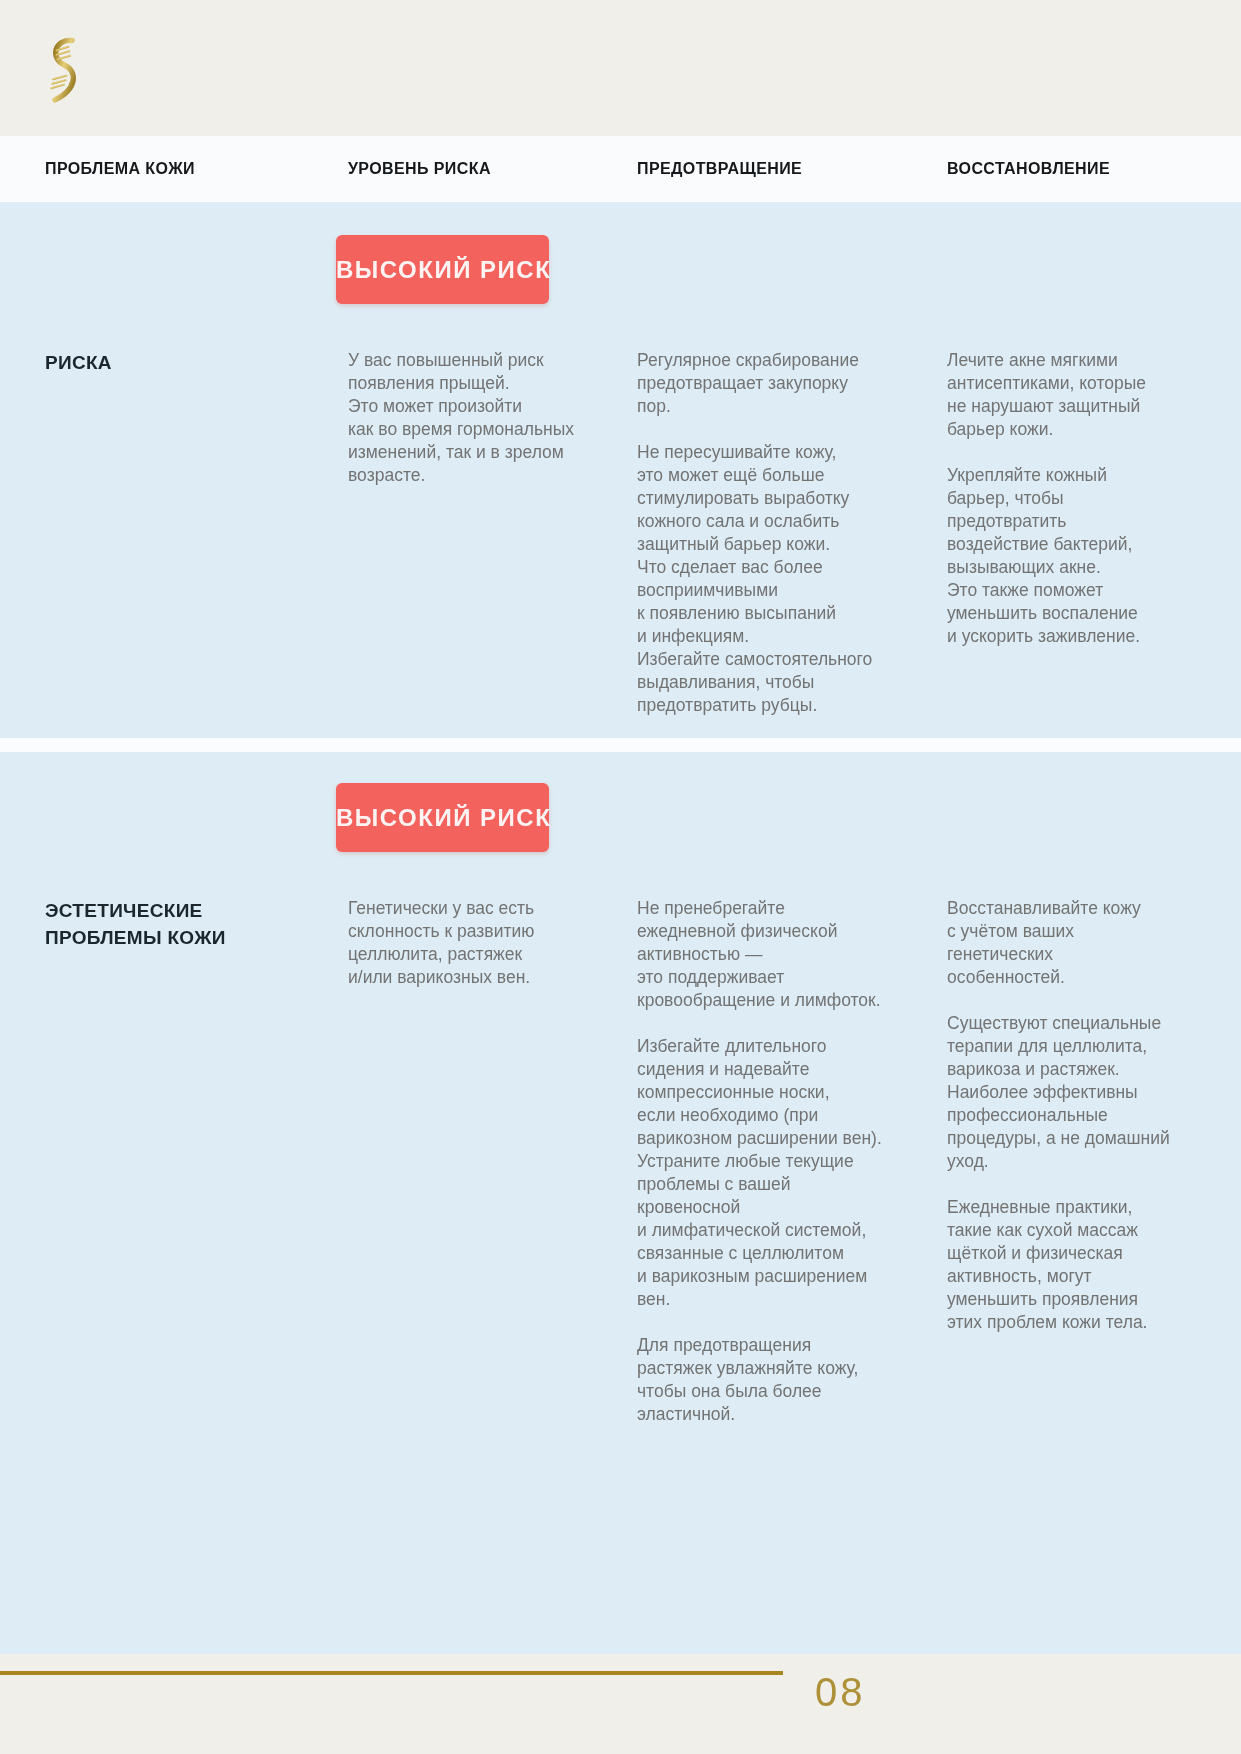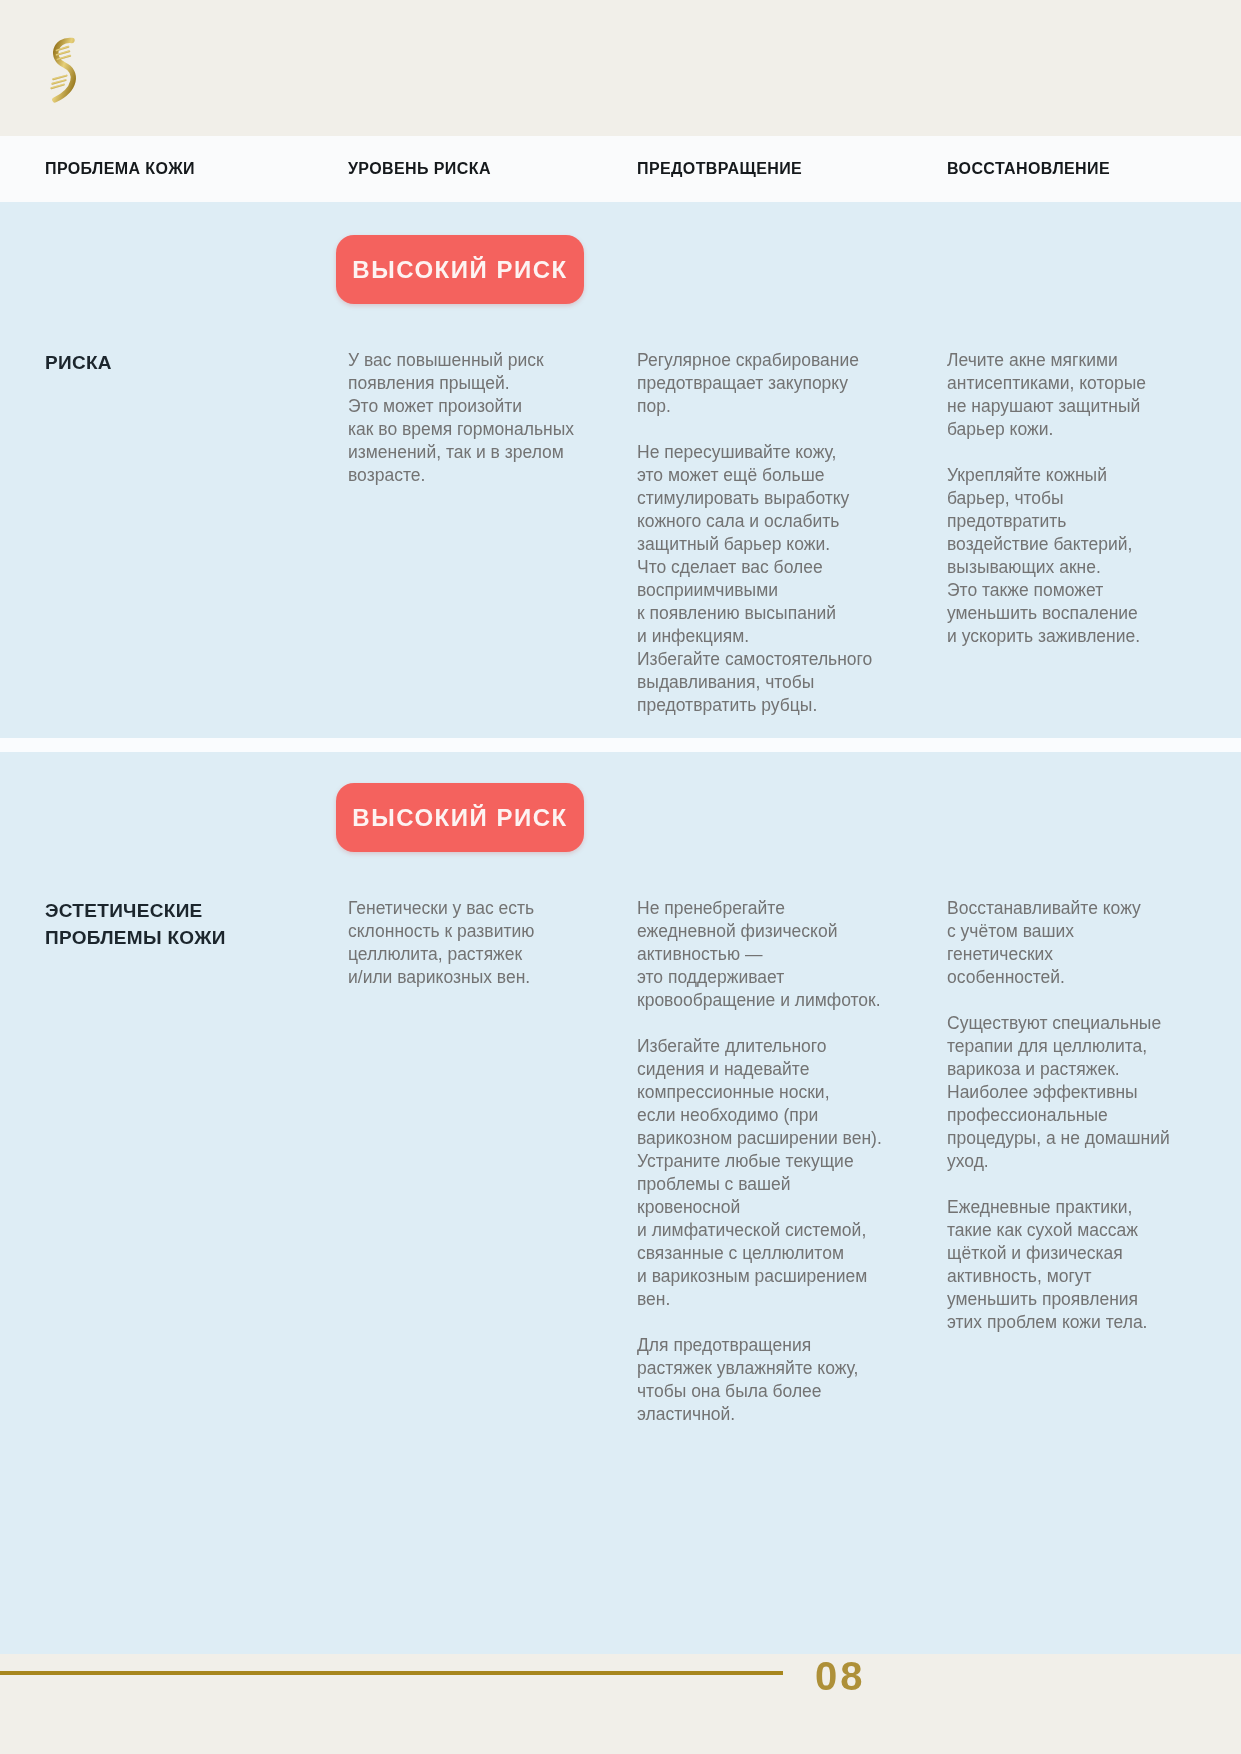--- a/index.html
+++ b/index.html
@@ -51,27 +51,27 @@
   }
   .sec-1 { height:536px; padding-top:33px; }
   .gap   { height:14px; background:#fafcfe; }
   .sec-2 { height:902px; padding-top:31px; }
   .badge-row {
     display:grid;
     grid-template-columns:303px 289px 310px 1fr;
   }
   .badge {
     grid-column:2;
-    width:248px; height:69px;
+    width:213px; height:69px;
     margin-left:-12px;
     background:#f4625e;
-    border-radius:18px;
+    border-radius:6px;
     display:flex;
     align-items:center;
-    justify-content:center;
+    justify-content:flex-start;
     box-shadow:0 2px 4px rgba(200,90,90,0.25);
   }
   .badge span {
     color:#fdf3f2;
     font-size:24px;
     font-weight:bold;
     letter-spacing:1.5px;
     white-space:nowrap;
   }
   .row {
@@ -101,23 +101,23 @@
     position:relative;
   }
   .gold-line {
     position:absolute;
     left:0; top:17px;
     width:783px; height:4px;
     background:#a7861e;
   }
   .page-num {
     position:absolute;
-    left:815px; top:0px;
+    left:815px; top:16px;
     font-size:40px;
-    font-weight:700;
+    font-weight:400;
     letter-spacing:3px;
     color:#ae9038;
     text-align:center;
   }
 </style>
 </head>
 <body>
 
 <div class="page">
 

